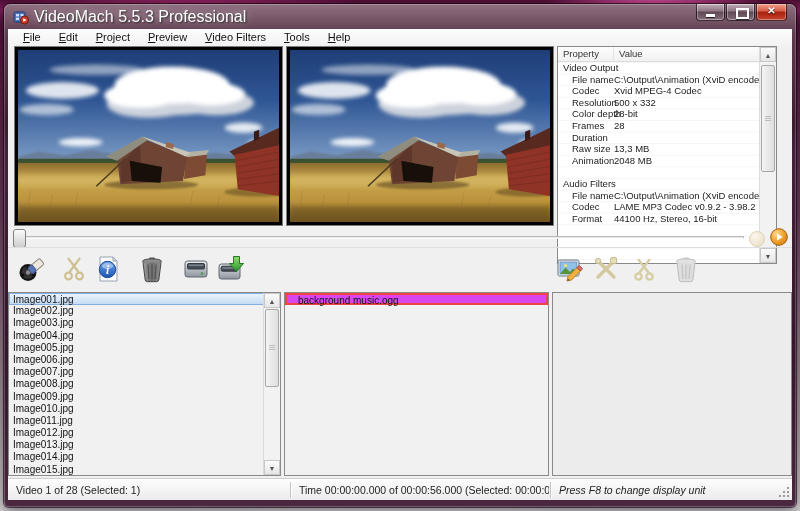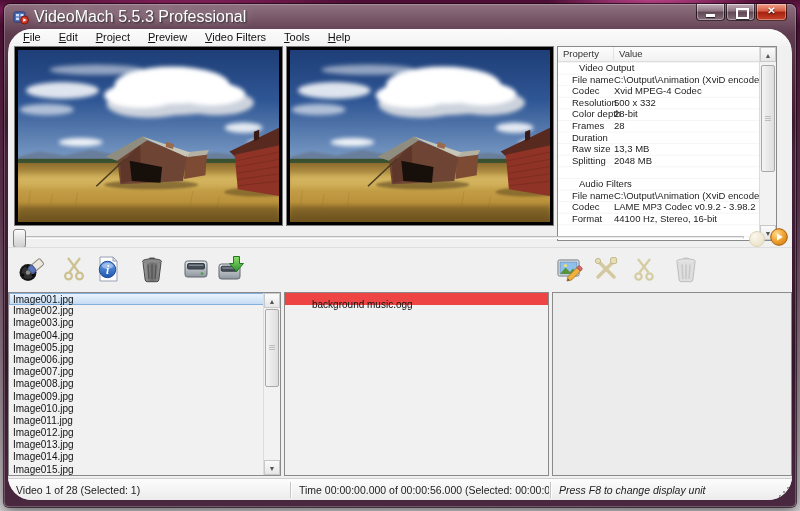--- a/index.html
+++ b/index.html
@@ -34,40 +34,40 @@
     box-shadow:inset 0 0 0 1px rgba(255,255,255,.35);
   }
   .cbtn.close{
     width:31px;
     background:linear-gradient(180deg,#f0a08a 0%,#d55b43 45%,#a5200e 50%,#c7432a 100%);
   }
   .glyph-min{position:absolute;left:9px;top:10px;width:9px;height:3px;background:#fff;box-shadow:0 1px 1px rgba(0,0,0,.7);}
   .glyph-max{position:absolute;left:9px;top:4px;width:9px;height:7px;border:2px solid #fff;box-shadow:0 1px 1px rgba(0,0,0,.7);}
   .glyph-close{position:absolute;left:0;right:0;top:1px;text-align:center;color:#fff;font-size:10px;font-weight:bold;text-shadow:0 1px 1px rgba(0,0,0,.8);}
   
-  .content{position:absolute;left:4px;top:25px;right:4px;bottom:7px;background:#f0f0f0;overflow:hidden;border-radius:24px;}
+  .content{position:absolute;left:4px;top:25px;right:4px;bottom:7px;background:#f0f0f0;overflow:hidden;}
   .menubar{position:absolute;left:0;top:0;right:0;height:17px;background:linear-gradient(180deg,#fcfcfc,#f2f2f2);display:flex;padding-left:6px;font-size:11px;color:#111;}
   .mitem{padding:0 9px;line-height:17px;white-space:nowrap;}
   .u{text-decoration:underline;}
   
   .pane{position:absolute;top:17px;height:180px;background:#000;border:1px solid #7d7d7d;box-sizing:border-box;padding:3px;}
   .pane.left{left:6px;width:269px;}
   .pane.right{left:278px;width:268px;}
   .photo{display:block;width:100%;height:100%;}
   
-  .props{position:absolute;left:549px;top:17px;width:220px;height:195px;background:#fff;border:1px solid #898989;box-sizing:border-box;font-size:9.5px;color:#222;}
+  .props{position:absolute;left:549px;top:17px;width:220px;height:218px;background:#fff;border:1px solid #898989;box-sizing:border-box;font-size:9.5px;color:#222;}
   .phead{position:absolute;left:0;top:0;right:16px;height:14px;display:flex;background:linear-gradient(180deg,#fdfdfd,#f1f1f1);border-bottom:1px solid #dcdcdc;}
   .phead .hc{line-height:14px;padding-left:5px;color:#333;box-sizing:border-box;overflow:hidden;}
   .phead .hc1{width:56px;border-right:1px solid #e4e4e4;}
   .phead .hc2{flex:1;}
   .prows{position:absolute;left:0;top:15px;right:16px;bottom:0;overflow:hidden;
     background-image:linear-gradient(#f5f5f5 1px, transparent 1px);background-size:100% 11.6px;}
   .prow{display:flex;height:11.6px;line-height:11.6px;}
   .pname{width:56px;padding-left:14px;box-sizing:border-box;white-space:nowrap;overflow:visible;}
-  .prow.sect .pname{padding-left:5px;width:auto;margin-left:16px;}
+  .prow.sect .pname{padding-left:5px;width:auto;}
   .pval{flex:1;white-space:nowrap;overflow:hidden;}
   
   .vscroll{position:absolute;top:0;bottom:0;right:0;width:16px;background:#f2f2f2;border-left:1px solid #dcdcdc;}
   .sarrow{position:absolute;left:0;right:0;height:15px;text-align:center;font-size:7px;line-height:15px;color:#555;background:linear-gradient(180deg,#fbfbfb,#e6e6e6);border:1px solid #c8c8c8;box-sizing:border-box;}
   .sarrow.up{top:0;}
   .sarrow.down{bottom:0;}
   .sthumb{position:absolute;left:1px;right:1px;border:1px solid #a8a8a8;border-radius:2px;background:linear-gradient(90deg,#f4f4f4,#dedede);}
   .sthumb:after{content:"";position:absolute;left:3px;right:3px;top:50%;height:5px;margin-top:-3px;
     background:repeating-linear-gradient(180deg,#bdbdbd 0 1px,transparent 1px 2px);}
   
@@ -80,21 +80,21 @@
   .tbtn{position:absolute;top:226px;width:28px;height:28px;}
   
   .list{position:absolute;top:263px;height:184px;background:#f1f1f1;border:1px solid #8a8a8a;box-sizing:border-box;font-size:10px;color:#111;overflow:hidden;}
   .list.video{left:0;width:273px;}
   .list.audio{left:276px;width:265px;}
   .list.empty{left:544px;width:240px;background:#ececec;}
   .lrows{position:absolute;left:0;top:0;right:16px;bottom:0;overflow:hidden;}
   .list.audio .lrows{right:0;}
   .lrow{height:12.2px;line-height:12.2px;padding-left:4px;white-space:nowrap;box-sizing:border-box;}
   .lrow.sel{background:linear-gradient(180deg,#eaf3fd,#c6dcf3);border:1px solid #84aede;padding-left:3px;}
-  .lrow.selgray{background:#eab308;border:6px solid #ef4444;padding-left:21px;}
+  .lrow.selgray{background:#d946ef;border:2px solid #ef4444;padding-left:11px;}
   
   .statusbar{position:absolute;left:0;right:0;top:449px;height:22px;background:linear-gradient(180deg,#fdfdfd,#ebebeb);border-top:1px solid #cfcfcf;font-size:10.5px;color:#222;}
   .sseg{position:absolute;top:0;height:22px;line-height:22px;padding-left:8px;white-space:nowrap;overflow:hidden;box-sizing:border-box;}
   .sdiv{position:absolute;top:3px;bottom:3px;width:1px;background:#c4c4c4;box-shadow:1px 0 0 #fff;}
   .grip{position:absolute;right:2px;bottom:3px;width:12px;height:12px;
     background:
       radial-gradient(circle at 10px 10px,#9a9a9a 1px,transparent 1.4px),
       radial-gradient(circle at 10px 6px,#9a9a9a 1px,transparent 1.4px),
       radial-gradient(circle at 6px 10px,#9a9a9a 1px,transparent 1.4px),
       radial-gradient(circle at 10px 2px,#9a9a9a 1px,transparent 1.4px),
@@ -186,21 +186,21 @@
             <div class="pval">28</div>
           </div>
           <div class="prow">
             <div class="pname">Duration</div>
           </div>
           <div class="prow">
             <div class="pname">Raw size</div>
             <div class="pval">13,3 MB</div>
           </div>
           <div class="prow">
-            <div class="pname">Splitting</div>
+            <div class="pname">Animation</div>
             <div class="pval">2048 MB</div>
           </div>
           <div class="prow">
             <div class="pname"></div>
             <div class="pval"></div>
           </div>
           <div class="prow sect">
             <div class="pname">Audio Filters</div>
             <div class="pval"></div>
           </div>

